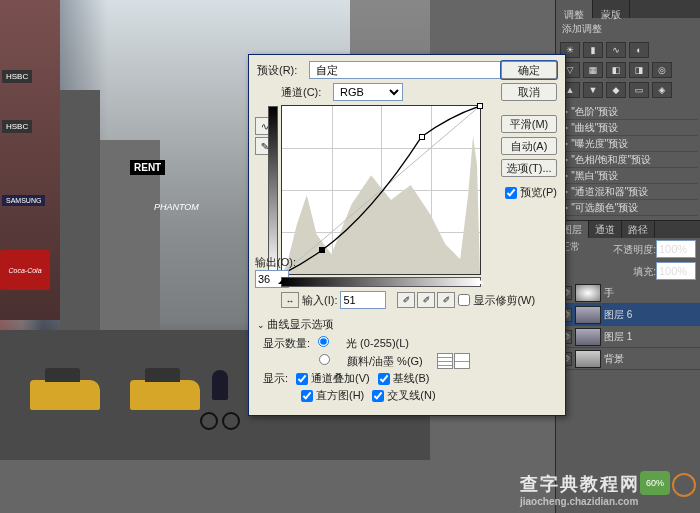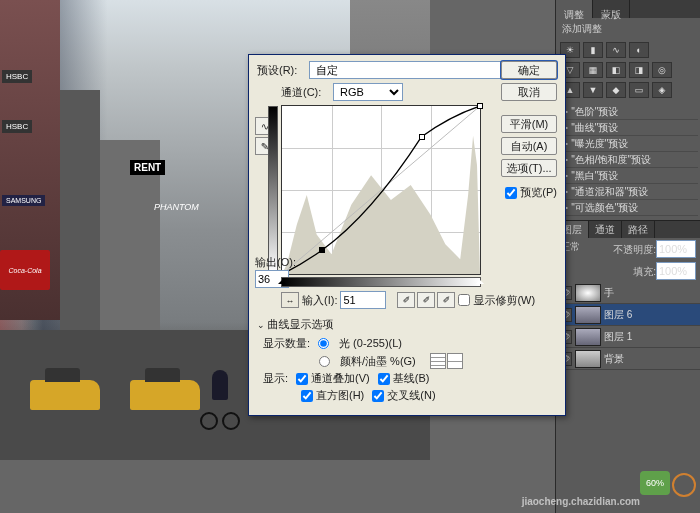--- a/index.html
+++ b/index.html
@@ -83,21 +83,21 @@
 .io-row .lbl { font-size: 11px; }
 .io-row input { width: 46px; }
 .eyedrops { display: inline-flex; gap: 2px; margin-left: 8px; }
 .eyedrops .ed { width: 18px; height: 16px; border: 1px solid #888; background: #f0f0ea; display: flex; align-items: center; justify-content: center; font-size: 9px; }
 .chk { display: flex; align-items: center; gap: 3px; font-size: 11px; }
 .chk input { width: 12px; height: 12px; }
 .fold { display: flex; align-items: center; gap: 3px; margin-top: 8px; font-size: 11px; cursor: pointer; }
 .fold .chev { font-size: 9px; }
 .opts { margin-top: 4px; margin-left: 6px; }
 .opts .orow { display: flex; align-items: center; gap: 8px; margin-bottom: 2px; font-size: 11px; }
-.radio { display: flex; align-items: center; gap: 10px; }
+.radio { display: flex; gap: 17px; }
 .radio input { width: 11px; height: 11px; }
 
 .watermark { position: absolute; right: 60px; bottom: 6px; font-size: 18px; color: rgba(255,255,255,0.85); font-weight: bold; letter-spacing: 2px; }
 .watermark .sub { font-size: 10px; letter-spacing: 0; color: rgba(255,255,255,0.6); display: block; }
 .wm-badge { position: absolute; right: 30px; bottom: 18px; width: 30px; height: 24px; background: #5fa04a; border-radius: 4px; color: #fff; font-size: 9px; display: flex; align-items: center; justify-content: center; }
 .wm-circle { position: absolute; right: 4px; bottom: 16px; width: 24px; height: 24px; border: 2px solid #d08030; border-radius: 50%; }
 </style>
 </head>
 <body>
 
@@ -333,16 +333,17 @@
         <label class="chk">
             <input type="checkbox" checked="" style="">
             <span>交叉线(N)</span>
           </label>
       </div>
     </div>
   </div>
 </div>
 
 <div class="watermark">
+  <span>查字典教程网</span>
   <span class="sub">jiaocheng.chazidian.com</span>
 </div>
 <div class="wm-badge">60%</div>
 <div class="wm-circle"></div>
 
 </body></html>

